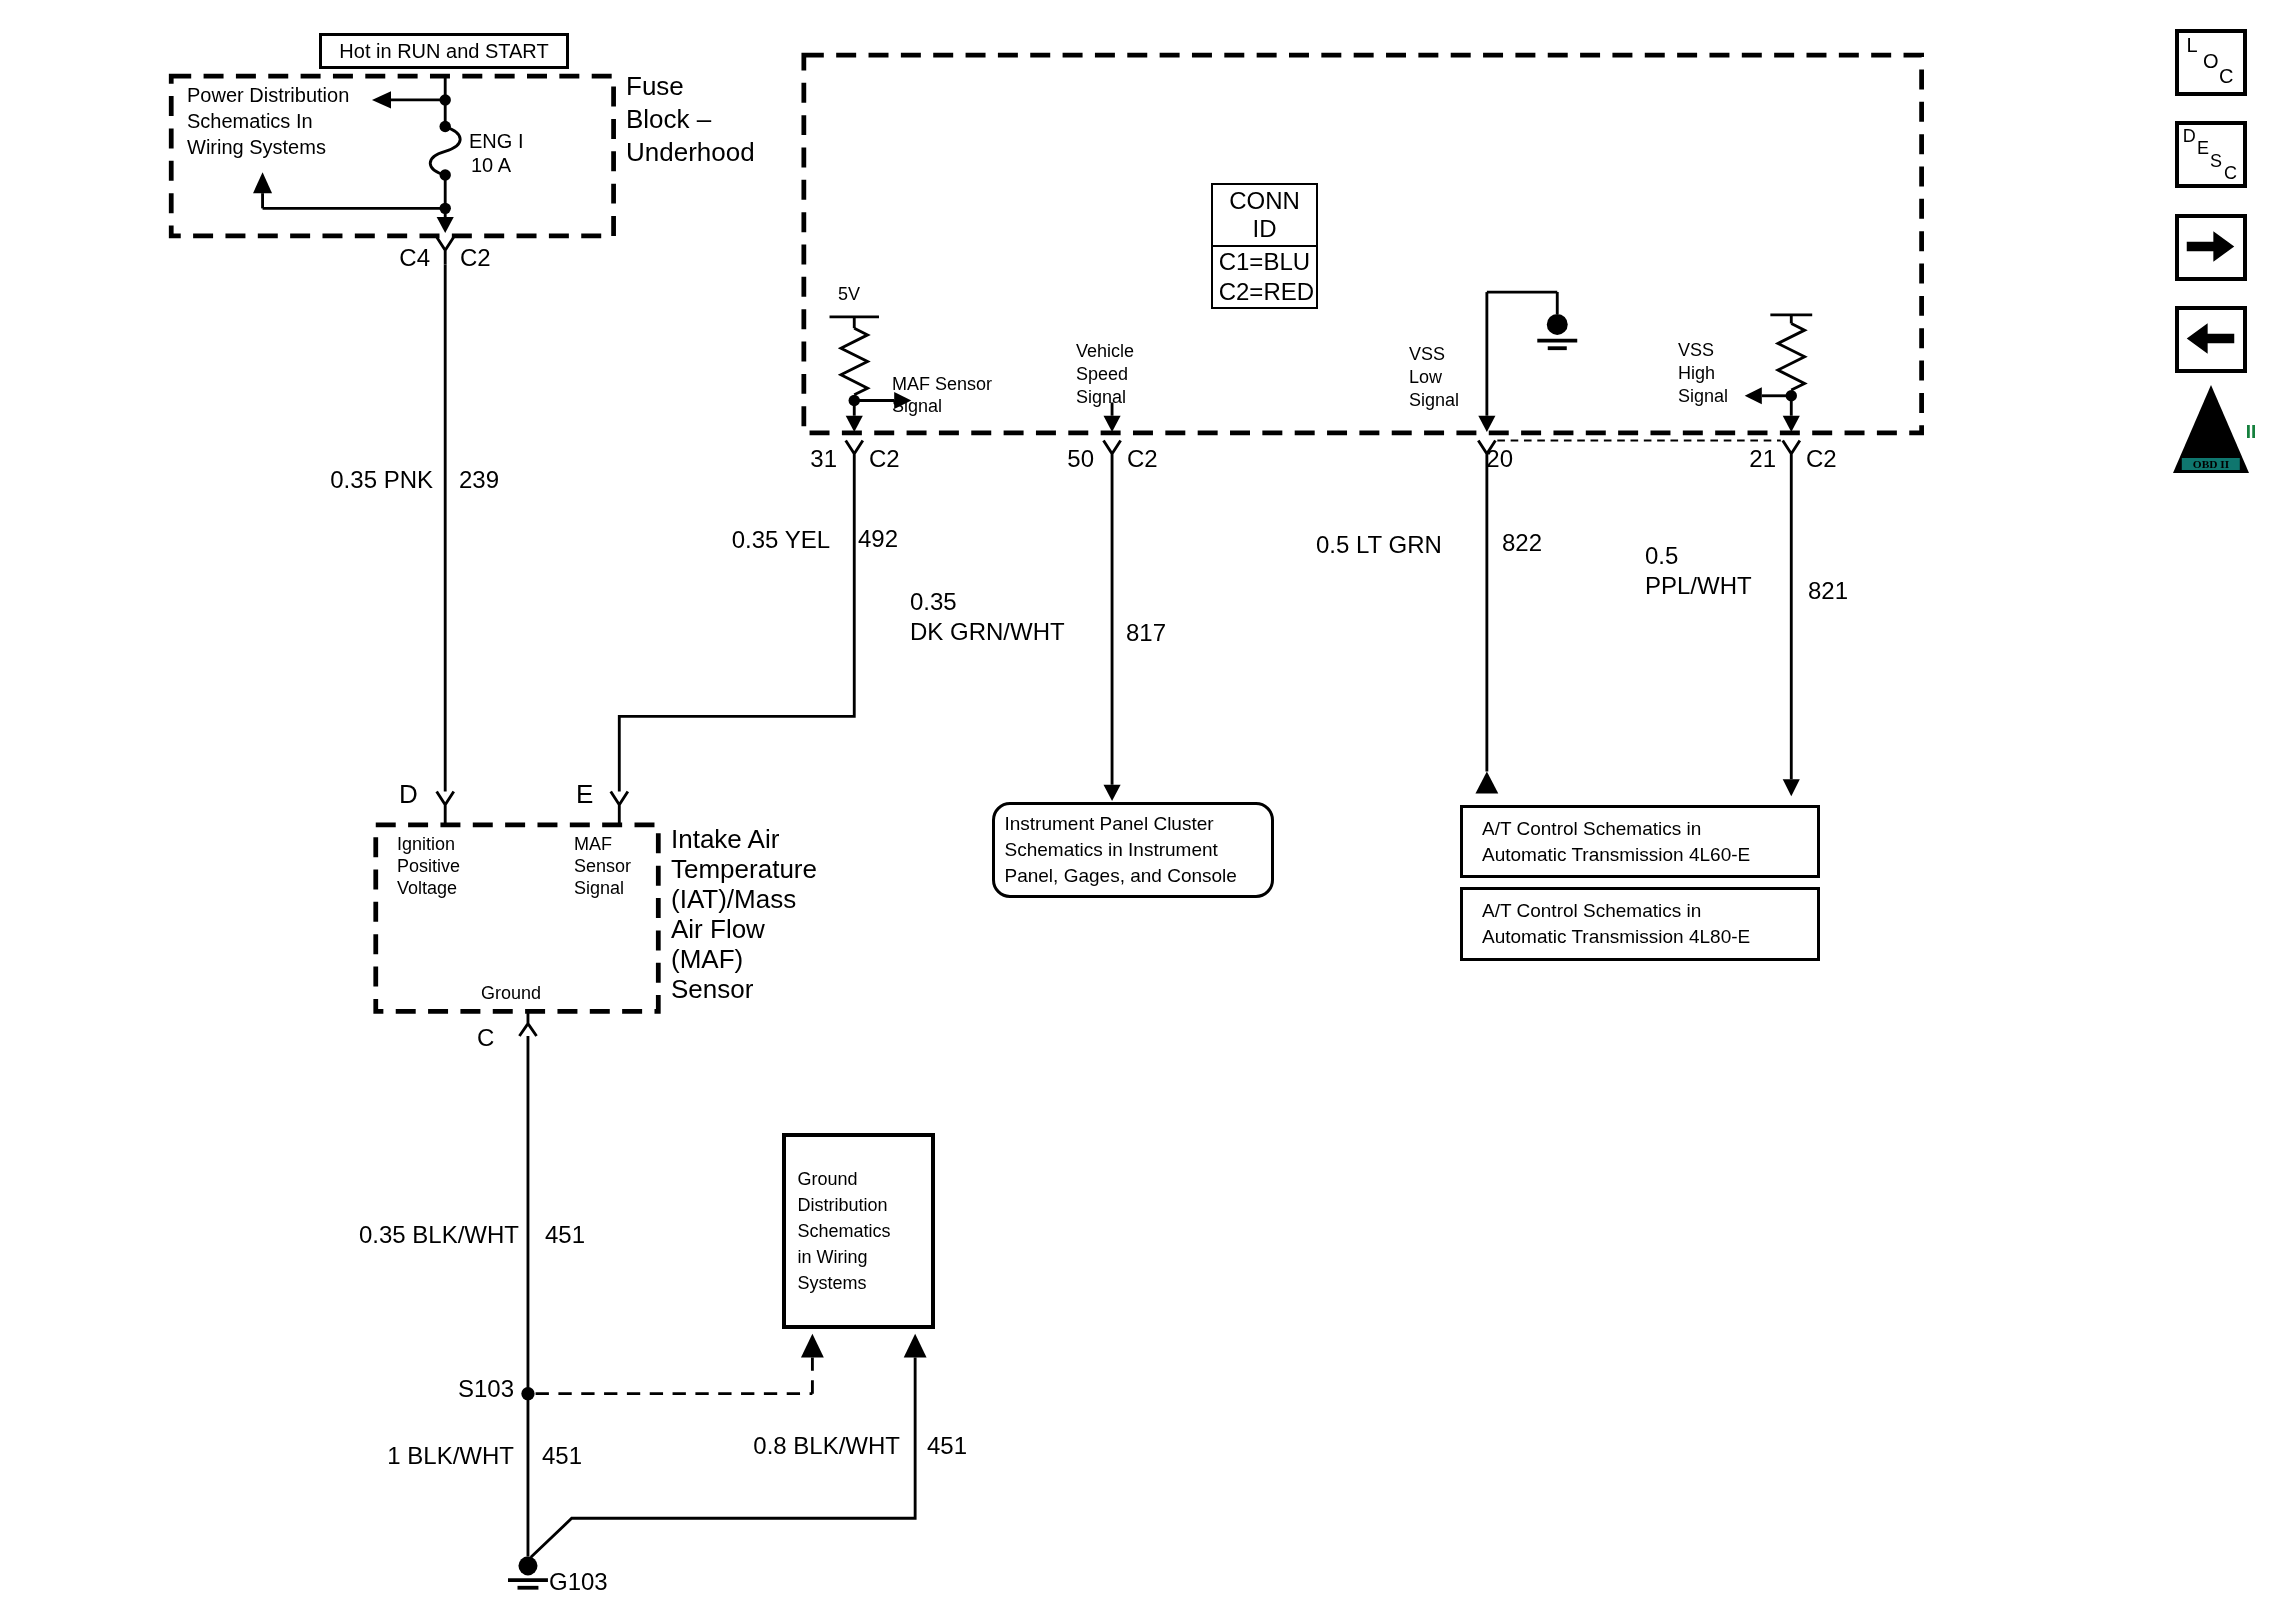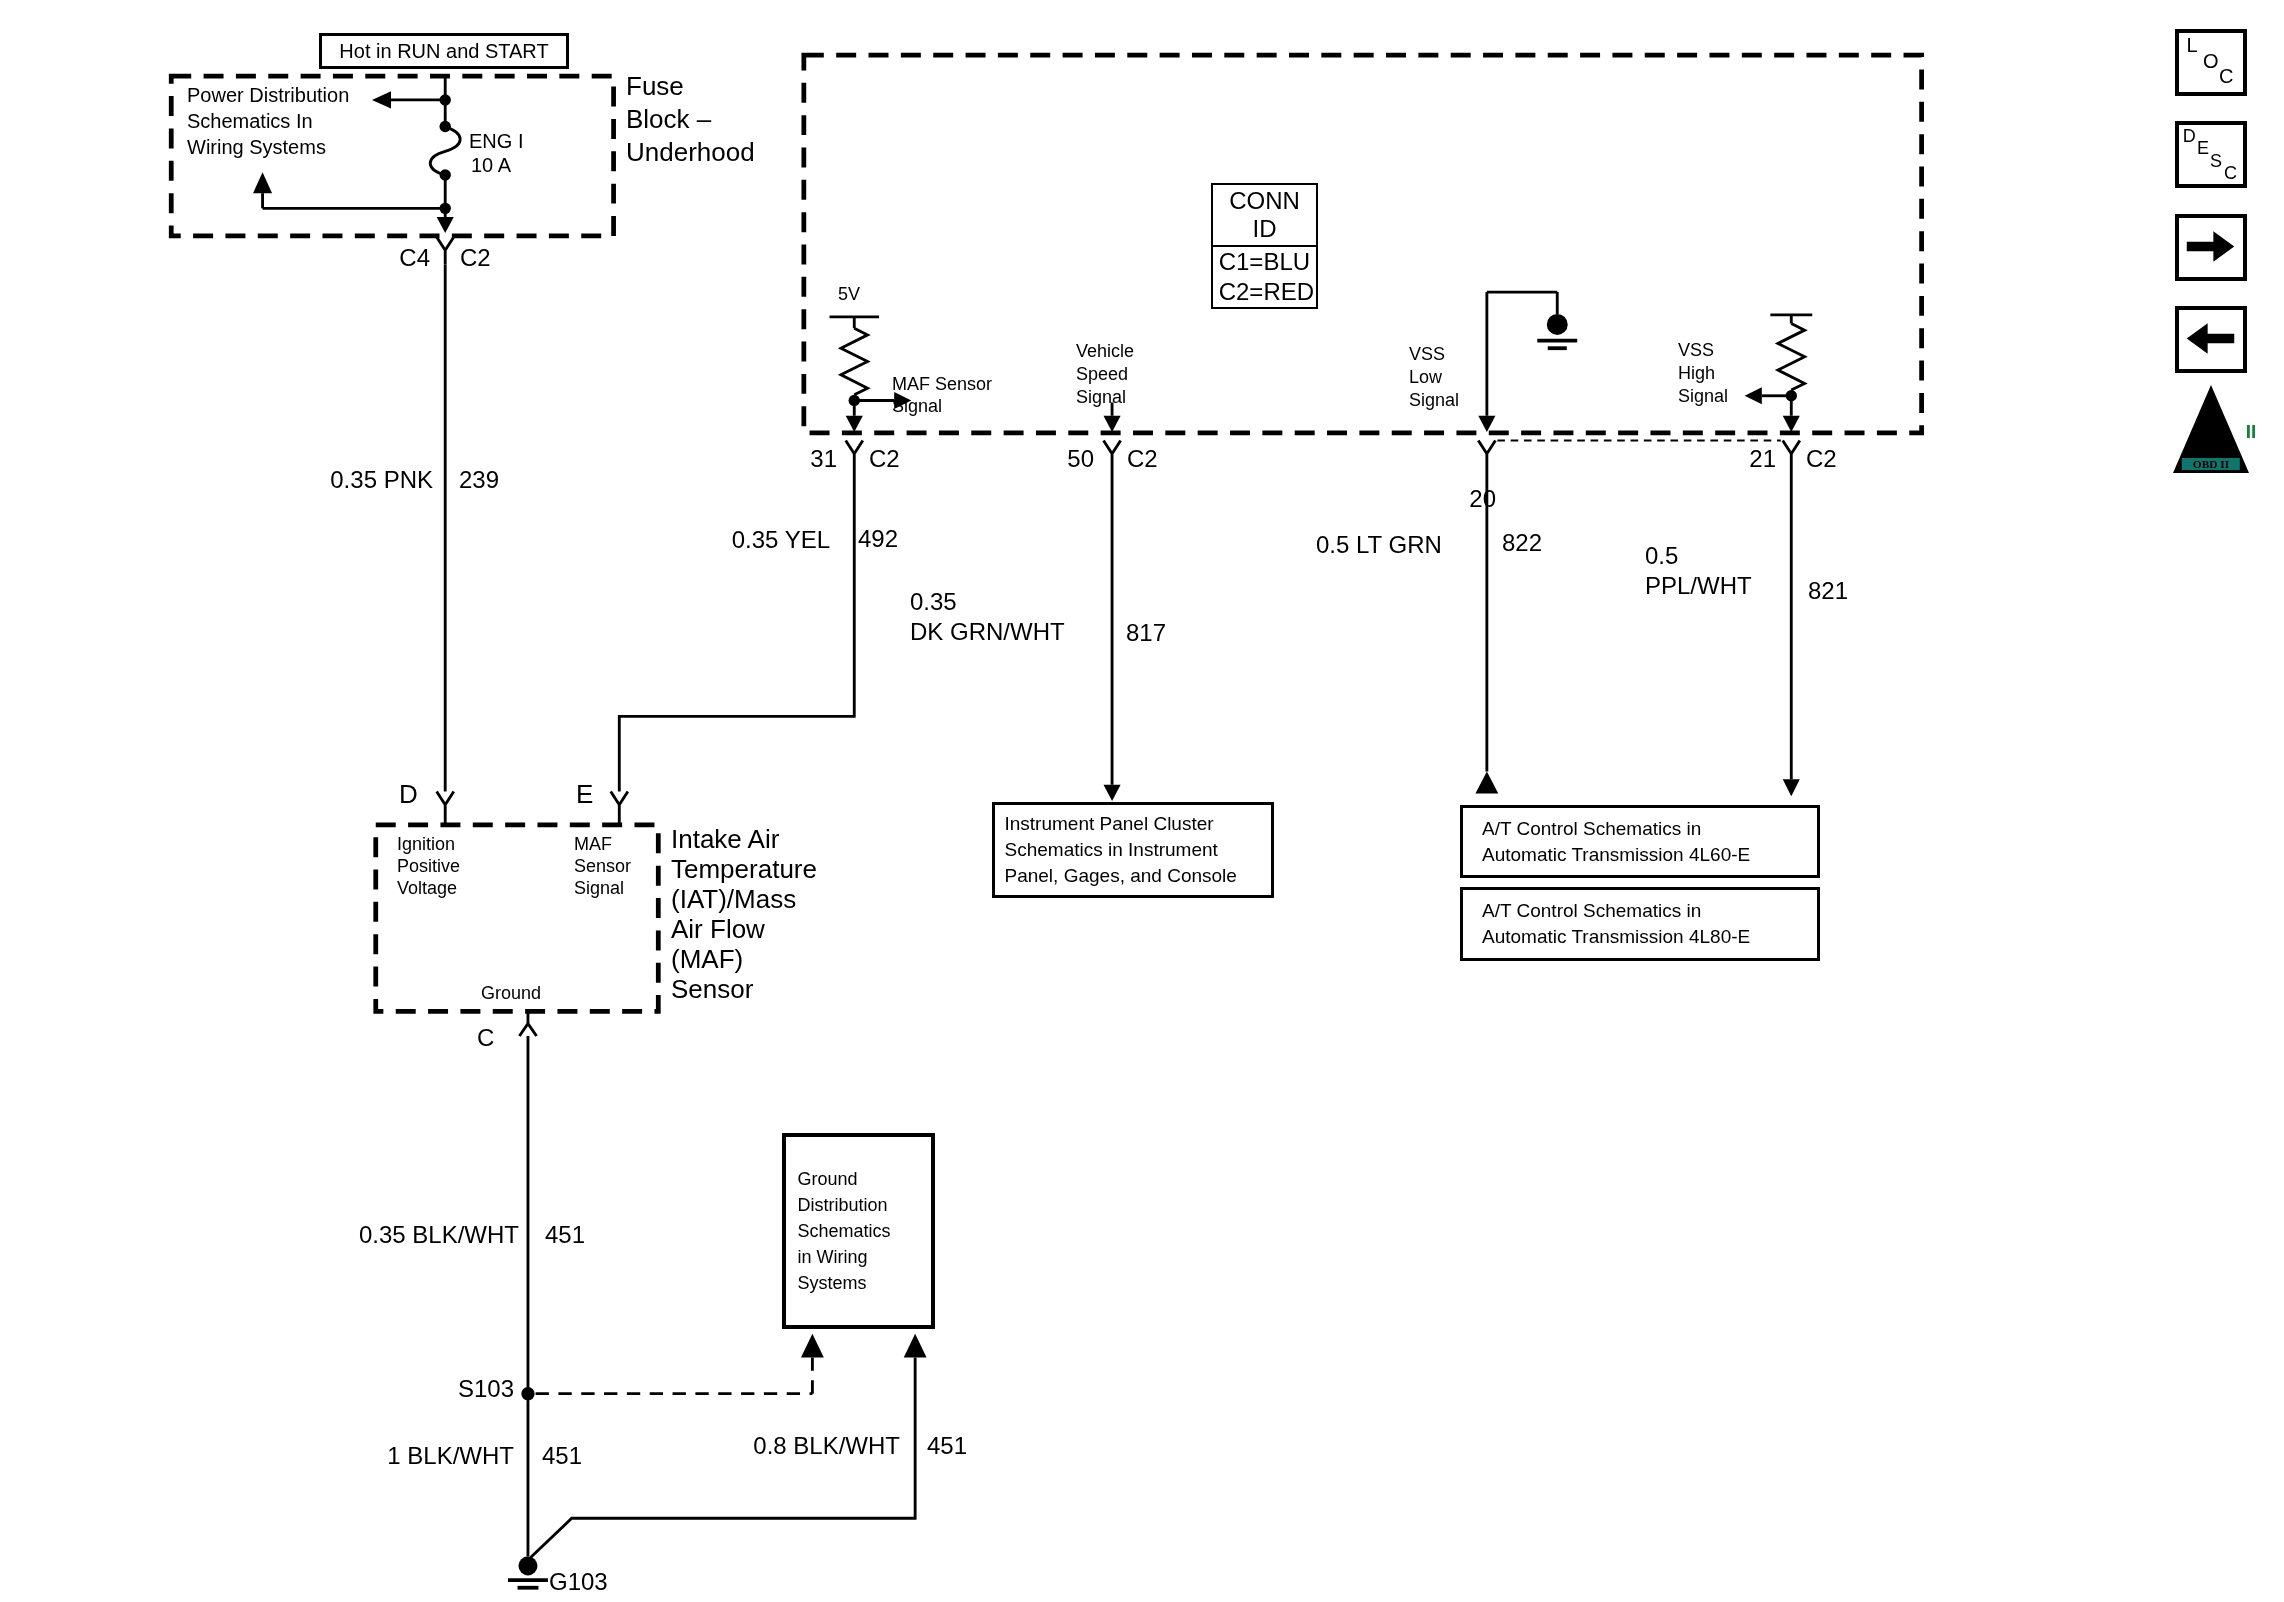--- a/index.html
+++ b/index.html
@@ -134,21 +134,21 @@
   <div class="hotbox" style="left:319px;top:33px;width:250px;height:36px;">
     <span>Hot in RUN and START</span>
   </div>
 
   <div class="connbox" style="left:1211px;top:183px;width:107px;">
     <div class="hdr">CONN ID</div>
     <div class="row">C1=BLU</div>
     <div class="row">C2=RED</div>
   </div>
 
-  <div class="solidbox refbox" style="left:992px;top:802px;width:282px;height:96px;">
+  <div class="solidbox refbox" style="left:992px;top:802px;width:282px;height:96px;border-radius:18px;">
     <div>Instrument Panel Cluster<br>Schematics in Instrument<br>Panel, Gages, and Console</div>
   </div>
 
   <div class="solidbox refbox" style="left:1460px;top:805px;width:360px;height:73px;padding-left:19px;">
     <div>A/T Control Schematics in<br>Automatic Transmission 4L60-E</div>
   </div>
 
   <div class="solidbox refbox" style="left:1460px;top:887px;width:360px;height:74px;padding-left:19px;">
     <div>A/T Control Schematics in<br>Automatic Transmission 4L80-E</div>
   </div>
@@ -172,21 +172,21 @@
   <div class="lbl f19" style="left:838px;top:283px;">5V</div>
   <div class="lbl f19 lh23" style="left:892px;top:373px;">MAF Sensor<br>Signal</div>
   <div class="lbl f19 lh24" style="left:1076px;top:340px;">Vehicle<br>Speed<br>Signal</div>
   <div class="lbl f19 lh24" style="left:1409px;top:343px;">VSS<br>Low<br>Signal</div>
   <div class="lbl f19 lh24" style="left:1678px;top:339px;">VSS<br>High<br>Signal</div>
 
   <div class="lbl f25 ra" style="right:1448px;top:444px;">31</div>
   <div class="lbl f25" style="left:869px;top:444px;">C2</div>
   <div class="lbl f25 ra" style="right:1191px;top:444px;">50</div>
   <div class="lbl f25" style="left:1127px;top:444px;">C2</div>
-  <div class="lbl f25 ra" style="right:789px;top:444px;margin-top:40px;">20</div>
+  <div class="lbl f25 ra" style="right:772px;top:444px;">20</div>
   <div class="lbl f25 ra" style="right:509px;top:444px;">21</div>
   <div class="lbl f25" style="left:1806px;top:444px;">C2</div>
 
   <div class="lbl f25 ra" style="right:1455px;top:525px;">0.35 YEL</div>
   <div class="lbl f25" style="left:858px;top:524px;">492</div>
 
   <div class="lbl f25 lh31" style="left:910px;top:587px;">0.35<br>DK GRN/WHT</div>
   <div class="lbl f25" style="left:1126px;top:618px;">817</div>
 
   <div class="lbl f25" style="left:1316px;top:530px;">0.5 LT GRN</div>

